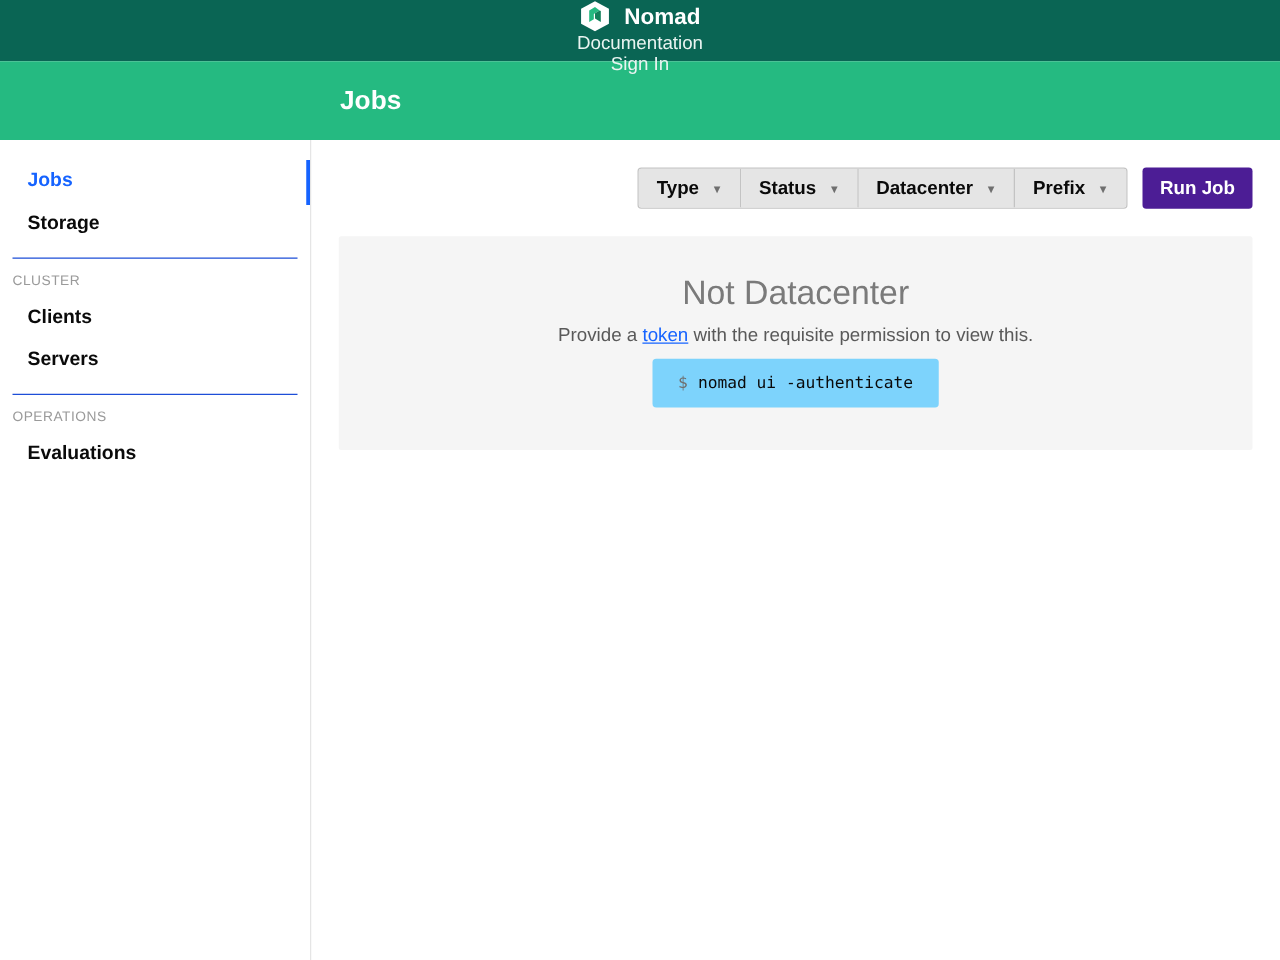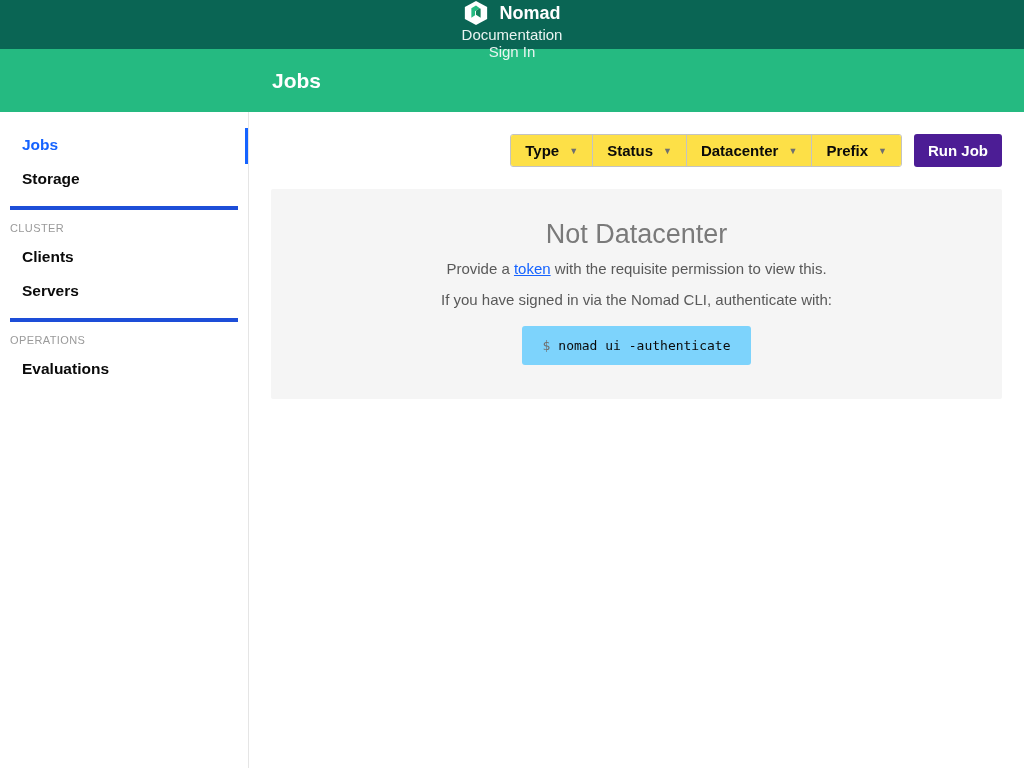--- a/index.html
+++ b/index.html
@@ -97,21 +97,21 @@
   }
   .nav-item.active { color: #1563ff; }
 
   .nav-section-header {
     font-size: 11px;
     font-weight: 500;
     letter-spacing: 0.4px;
     color: #9a9a9a;
     padding: 12px 12px 6px 0;
     margin-top: 10px;
-    border-top: 4px solid #1d4ed8;
+    border-top: 1px solid #1d4ed8;
   }
 
   .main {
     flex: 1;
     padding: 22px 22px 22px 22px;
   }
 
   .toolbar {
     display: flex;
     justify-content: flex-end;
@@ -127,21 +127,21 @@
     background: #fff;
   }
   .filter-btn {
     display: flex;
     align-items: center;
     gap: 10px;
     padding: 7px 14px;
     font-size: 15px;
     font-weight: 600;
     color: #0a0a0a;
-    background: #fde047;
+    background: #e5e5e5;
     border: none;
     border-right: 1px solid #c3c3c3;
     cursor: pointer;
   }
   .filter-btn:last-child { border-right: none; }
   .filter-btn .caret {
     font-size: 9px;
     color: #6f6f6f;
   }
 
@@ -251,19 +251,18 @@
         </button>
       </div>
       <button class="run-job-btn">Run Job</button>
     </div>
 
     <div class="empty-panel">
       <h2>Not Datacenter</h2>
       <p class="line1">
         <span>Provide a </span><a href="#">token</a><span> with the requisite permission to view this.</span>
       </p>
-      <p class="line2">If you have signed in via the Nomad CLI, authenticate with:</p>
       <div class="code-box">
         <span class="prompt">$</span><span>nomad ui -authenticate</span>
       </div>
     </div>
   </main>
 </div>
 
 </body></html>

